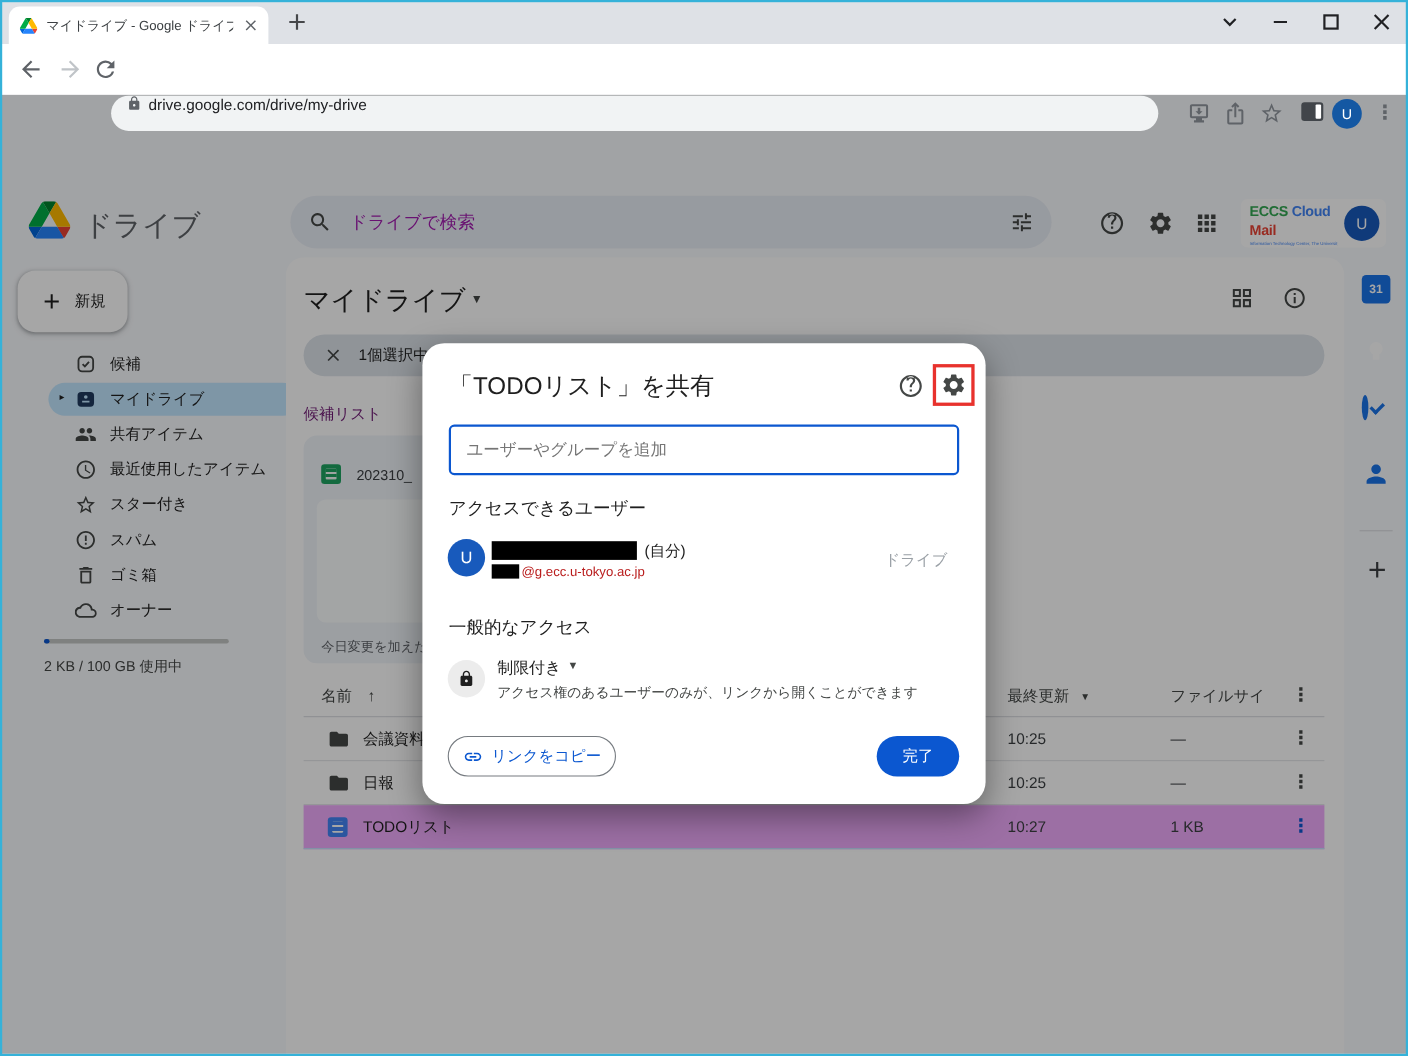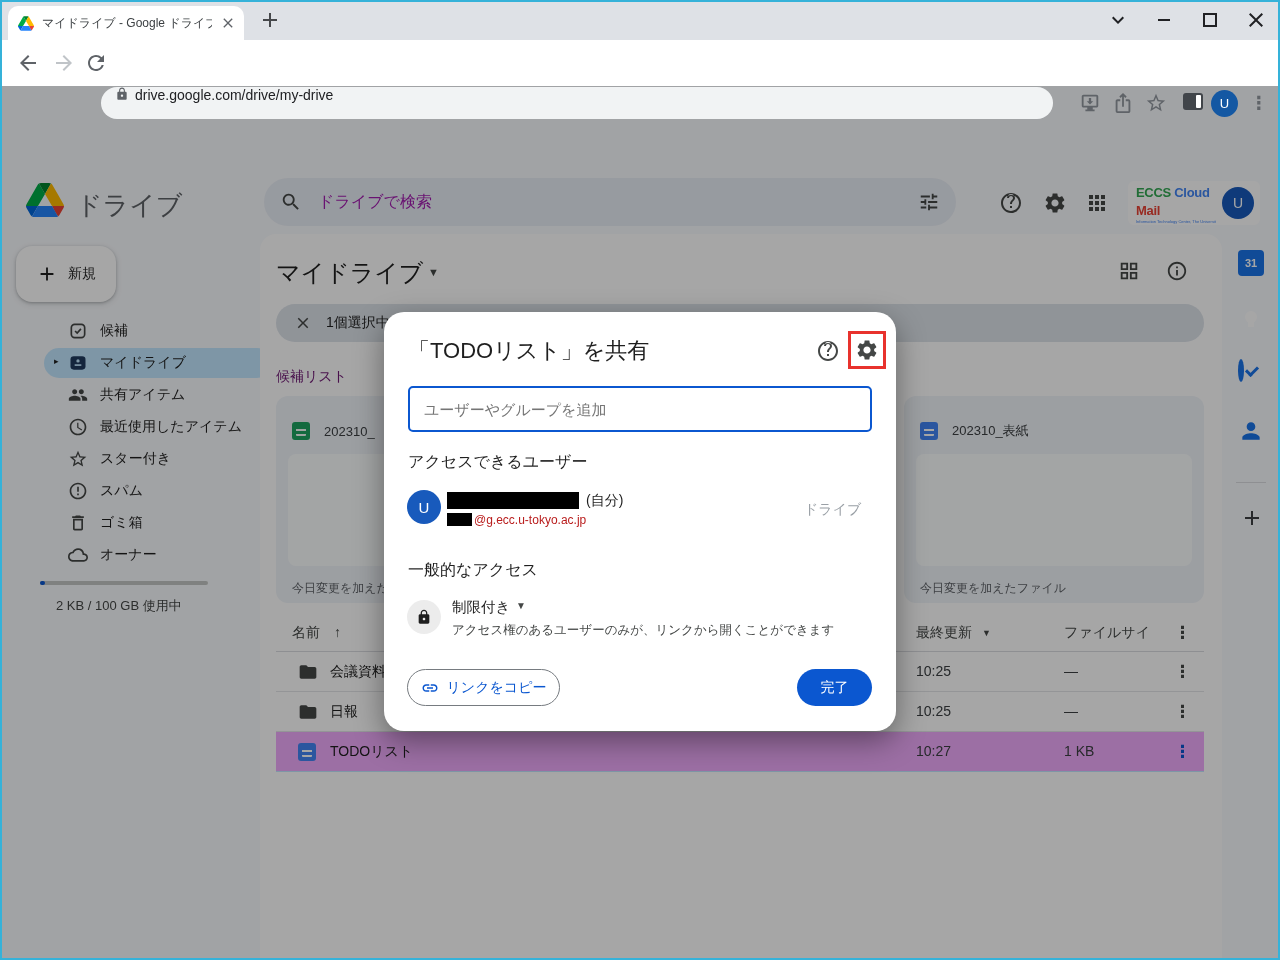--- a/index.html
+++ b/index.html
@@ -46,21 +46,21 @@
   .new-btn .plus { width:22px; height:22px; color:#1f1f1f; }
   .new-btn .lbl { font-size:14px; color:#1f1f1f; }
   .nav-item { position:absolute; left:0; width:256px; height:32px;margin-left:30px; }
   .nav-pill { position:absolute; left:14px; right:14px; top:1px; bottom:1px; border-radius:16px; }
   .nav-item.selected .nav-pill { background:#c2e7ff; }
   .nav-arrow { position:absolute; left:24px; top:9px; font-size:9px; color:#1f1f1f; }
   .nav-icon { position:absolute; left:38px; top:6px; width:20px; height:20px; color:#444746; }
   .nav-label { position:absolute; left:70px; top:7px; font-size:14px; color:#1f1f1f; white-space:nowrap; }
   .storage-bar { position:absolute; left:40px; top:495px; width:168px; height:4px; background:#c4c7c5; border-radius:2px; }
   .storage-fill { width:5px; height:4px; background:#0b57d0; border-radius:2px; }
-  .storage-text { position:absolute; left:40px; top:511px; font-size:13px; color:#444746;margin-left:16px; }
+  .storage-text { position:absolute; left:40px; top:511px; font-size:13px; color:#444746; }
 
   
   .content { position:absolute; left:260px; top:148px; width:962px; height:810px; background:#fff; border-radius:16px 16px 0 0; }
   .page-title { position:absolute; left:276px; top:171px; font-size:24px; color:#1f1f1f; }
   .title-caret { position:absolute; left:428px; top:180px; font-size:11px; color:#444746; }
   .view-ic { position:absolute; top:174px; width:22px; height:22px; color:#444746; }
 
   .selbar { position:absolute; left:276px; top:218px; width:928px; height:38px; background:#dde3ea; border-radius:19px; display:flex; align-items:center; }
   .selbar .close { width:18px; height:18px; color:#444746; margin-left:18px; }
   .sel-count { font-size:14px; color:#1f1f1f; margin-left:14px; margin-right:24px; white-space:nowrap; }
@@ -422,28 +422,20 @@
 
   
   <div class="card" style="left:276px">
     <div class="card-head">
       <span class="file-ic-sheets"></span>
       <span class="card-name">202310_</span>
     </div>
     <div class="card-preview"></div>
     <span class="card-caption">今日変更を加えたファイル</span>
   </div>
-  <div class="card" style="left:904px">
-    <div class="card-head">
-      <span class="file-ic-docs"></span>
-      <span class="card-name">202310_表紙</span>
-    </div>
-    <div class="card-preview"></div>
-    <span class="card-caption">今日変更を加えたファイル</span>
-  </div>
 
   
   <div class="thead">
     <span class="th" style="left:16px">名前</span>
     <span class="th" style="left:58px">↑</span>
     <span class="th" style="left:640px">最終更新</span>
     <span class="th" style="left:706px; font-size:9px; top:14px;">▼</span>
     <span class="th" style="left:788px; width:86px; overflow:hidden; white-space:nowrap;">ファイルサイズ</span>
     <span class="th" style="left:898px; font-size:17px; font-weight:bold; top:8px;">⋮</span>
   </div>

